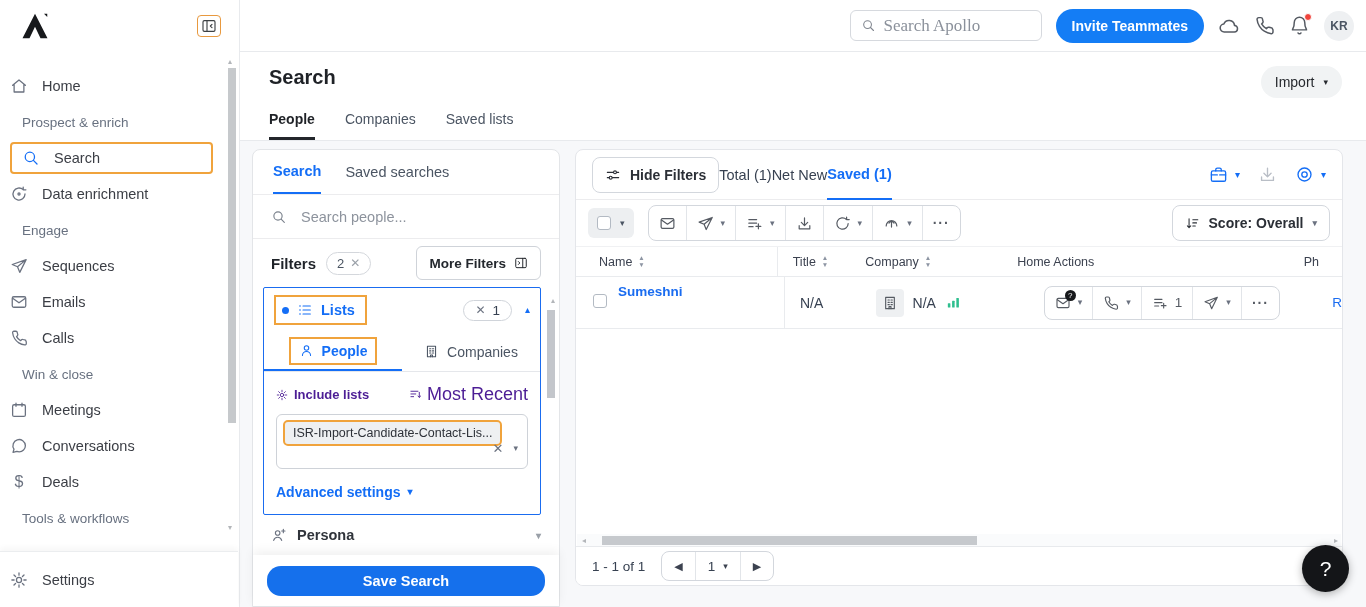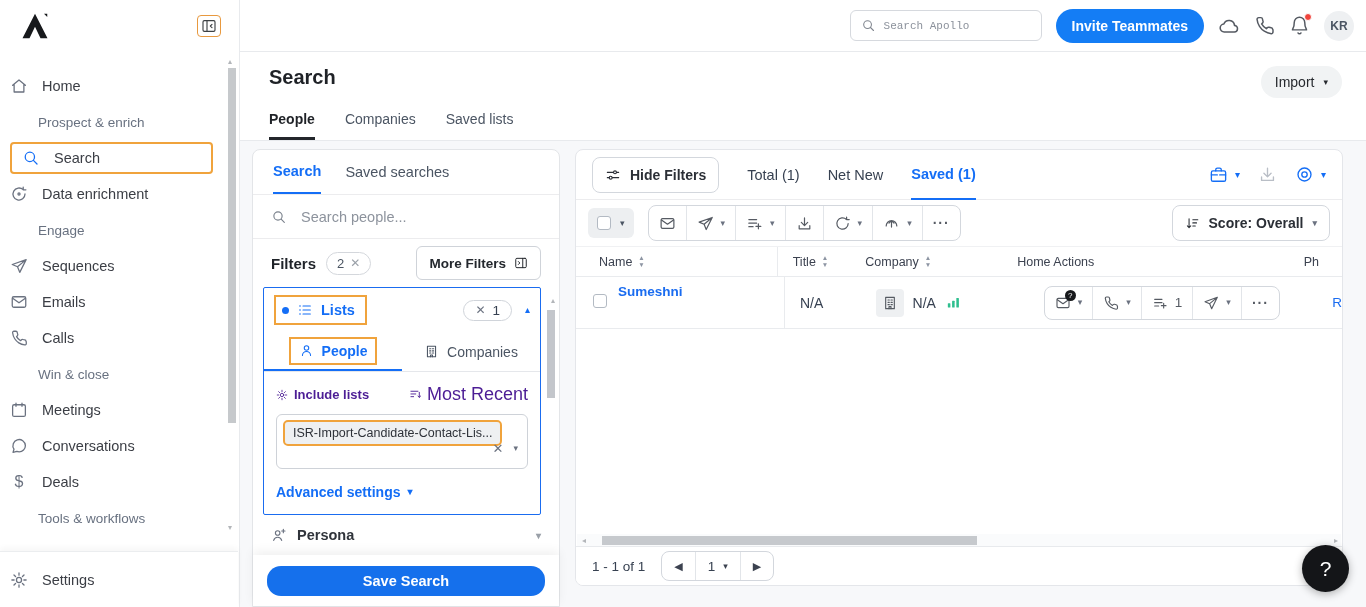--- a/index.html
+++ b/index.html
@@ -8,38 +8,38 @@
   svg{display:block}
   .ico{stroke:currentColor;fill:none;stroke-width:1.7;stroke-linecap:round;stroke-linejoin:round}
   .caret{font-size:9px;color:#6b7280;line-height:1}
   .caret-blue{font-size:10px;color:#146ef6;line-height:1}
 
   
   #topbar{position:absolute;left:240px;top:0;right:0;height:52px;background:#fff;
     border-bottom:1px solid #e8eaed;display:flex;align-items:center;justify-content:flex-end;gap:14px;padding-right:12px}
   .top-search{display:flex;align-items:center;gap:8px;width:192px;height:31px;border:1px solid #d6d9de;
     border-radius:6px;padding:0 10px;color:#80868f;background:#fff}
-  .top-search input{border:none;outline:none;width:130px;font-size:11px;font-family:Liberation Mono, monospace;color:#374151}
+  .top-search input{border:none;outline:none;width:130px;font-size:17px;font-family:Liberation Serif, serif;color:#374151}
   .top-search input::placeholder{color:#8b919b}
   .invite-btn{height:34px;padding:0 16px;border:none;border-radius:17px;background:#147df5;color:#fff;
     font-weight:bold;font-size:14px;font-family:inherit;cursor:pointer}
   .top-ico{color:#555a62;position:relative}
   .bell-dot{position:absolute;right:-2px;top:-2px;width:8px;height:8px;border-radius:50%;background:#f0443c;border:1.5px solid #fff}
   .avatar{width:30px;height:30px;border-radius:50%;background:#eef0f2;color:#4b5563;font-size:12px;font-weight:bold;
     display:flex;align-items:center;justify-content:center}
 
   
   #sidebar{position:absolute;left:0;top:0;width:240px;height:607px;background:#fff;border-right:1px solid #e8eaed}
   .sb-top{height:52px;display:flex;align-items:center;justify-content:space-between;padding:0 18px 0 20px}
   .collapse-btn{width:24px;height:22px;color:#3c4043;border:1.5px solid #e8993f;border-radius:4px;
     display:flex;align-items:center;justify-content:center;background:#fff}
   .nav{padding-top:16px}
   .nav-item{height:36px;display:flex;align-items:center;gap:14px;padding-left:10px;font-size:14.5px;color:#3b3e45;cursor:pointer}
   .nav-item .nico{color:#6b7280}
-  .nav-section{height:36px;display:flex;align-items:center;padding-left:38px;font-size:13.5px;color:#687180}
+  .nav-section{height:36px;display:flex;align-items:center;padding-left:22px;font-size:13.5px;color:#687180}
   .nav-item.hl{border:2px solid #f0a33c;border-radius:4px;margin:0 26px 0 10px;padding-left:10px;height:32px;margin-top:2px;margin-bottom:2px}
   .sb-scroll-thumb{position:absolute;left:228px;top:68px;width:8px;height:355px;background:#c6c9cc}
   .sb-arrow{position:absolute;left:228px;font-size:8px;color:#b3b6ba;line-height:1}
   .sb-bottom{position:absolute;left:0;right:1px;bottom:0;height:56px;background:#fff;border-top:1px solid #ebedef;
     box-shadow:0 -3px 6px rgba(0,0,0,.04);display:flex;align-items:center}
 
   
   #main-header{position:absolute;left:240px;top:52px;right:0;height:89px;background:#fff;border-bottom:1px solid #e8eaed}
   .page-title{position:absolute;left:29px;top:14px;font-size:20px;font-weight:bold;color:#1f2227}
   .main-tabs{position:absolute;left:29px;bottom:0;display:flex;gap:30px}
@@ -90,21 +90,21 @@
   .persona-row .pc{margin-left:auto;color:#9aa0a8;font-size:10px}
   .fp-footer{position:absolute;left:0;right:0;bottom:0;padding:11px 14px 10px;background:#fff;box-shadow:0 -4px 10px rgba(0,0,0,.06)}
   .save-btn{width:100%;height:30px;background:#1570ec;color:#fff;border:none;border-radius:14px;
     font-size:14.5px;font-weight:bold;font-family:inherit;cursor:pointer}
   .fp-scroll-thumb{position:absolute;right:4px;top:160px;width:8px;height:88px;background:#c3c6cb}
   .fp-scroll-arrow{position:absolute;right:4px;top:147px;font-size:8px;color:#b3b6ba;line-height:1}
 
   
   #results{position:absolute;left:575px;top:149px;width:768px;height:437px;background:#fff;
     border:1px solid #e4e6ea;border-radius:8px;overflow:hidden}
-  .rs-head{height:50px;display:flex;align-items:center;gap:28px;padding:0 16px;border-bottom:1px solid #ececee}
+  .rs-head{height:50px;display:flex;align-items:center;padding:0 16px;border-bottom:1px solid #ececee}
   .hide-filters{height:36px;border:1px solid #d3d7dd;border-radius:8px;background:#fff;padding:0 12px;
     display:flex;align-items:center;gap:9px;font-size:14px;font-weight:bold;color:#2b2f36;font-family:inherit;cursor:pointer}
   .rs-tab{height:50px;display:flex;align-items:center;font-size:14.5px;color:#374151;cursor:pointer}
   .rs-tab.active{color:#146ef6;font-weight:bold;border-bottom:2px solid #146ef6}
   .rs-icons{margin-left:auto;display:flex;align-items:center;gap:10px}
   .rs-icons .grp{display:flex;align-items:center;gap:7px;cursor:pointer}
   .blue{color:#146ef6}.gray{color:#b9bec6}
 
   .rs-toolbar{height:47px;display:flex;align-items:center;gap:14px;padding:0 12px;border-bottom:1px solid #f0f1f3}
   .sel-group{height:30px;background:#edeff1;border-radius:6px;display:flex;align-items:center;gap:9px;padding:0 9px;cursor:pointer}

